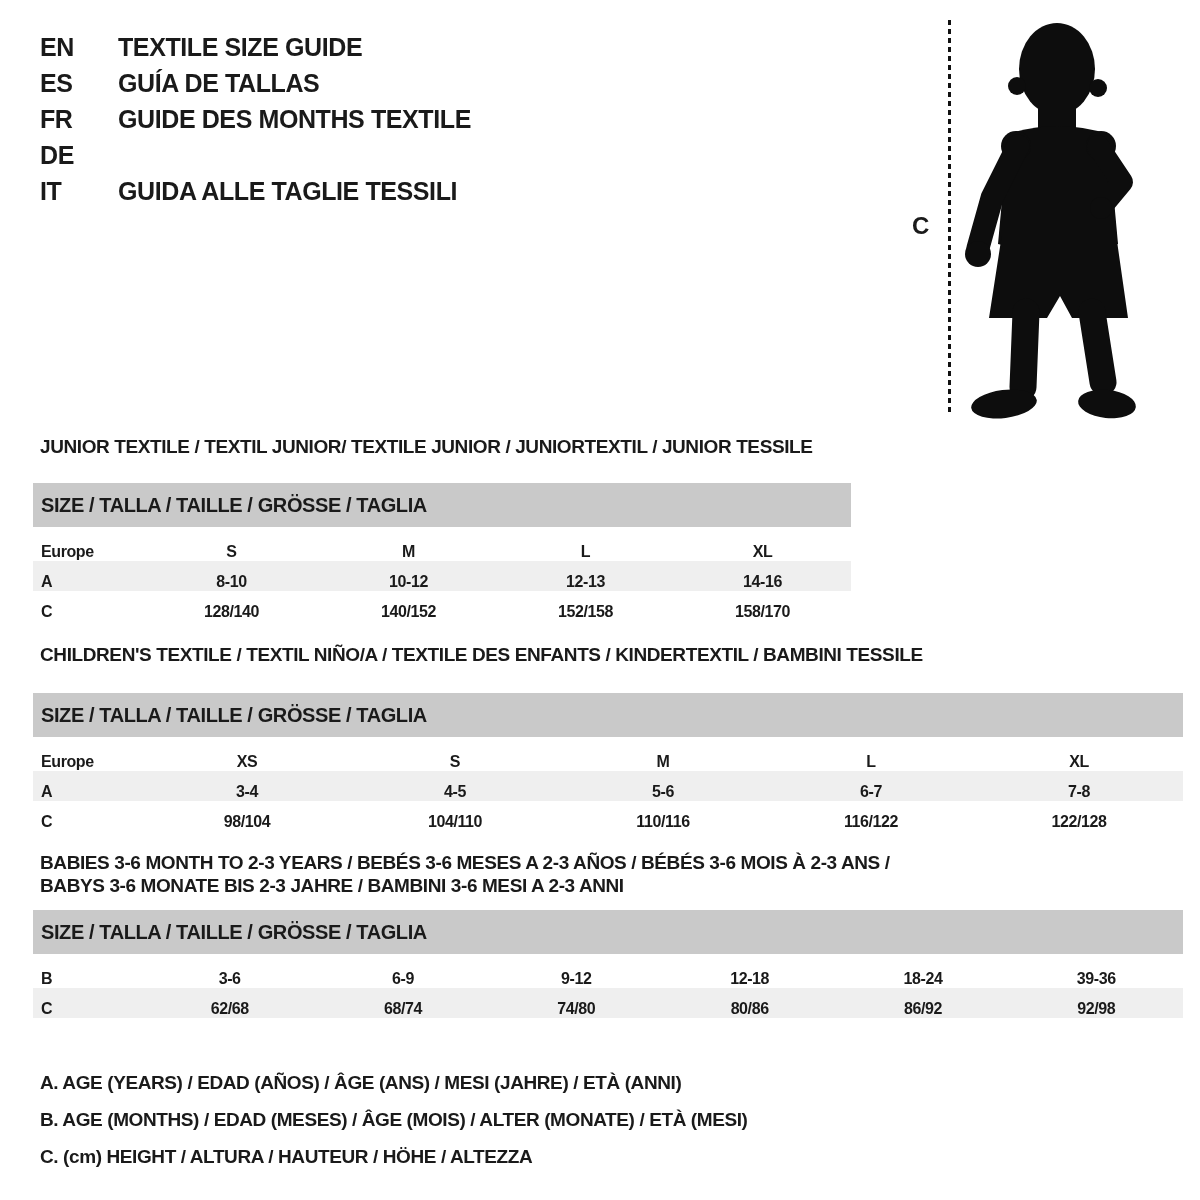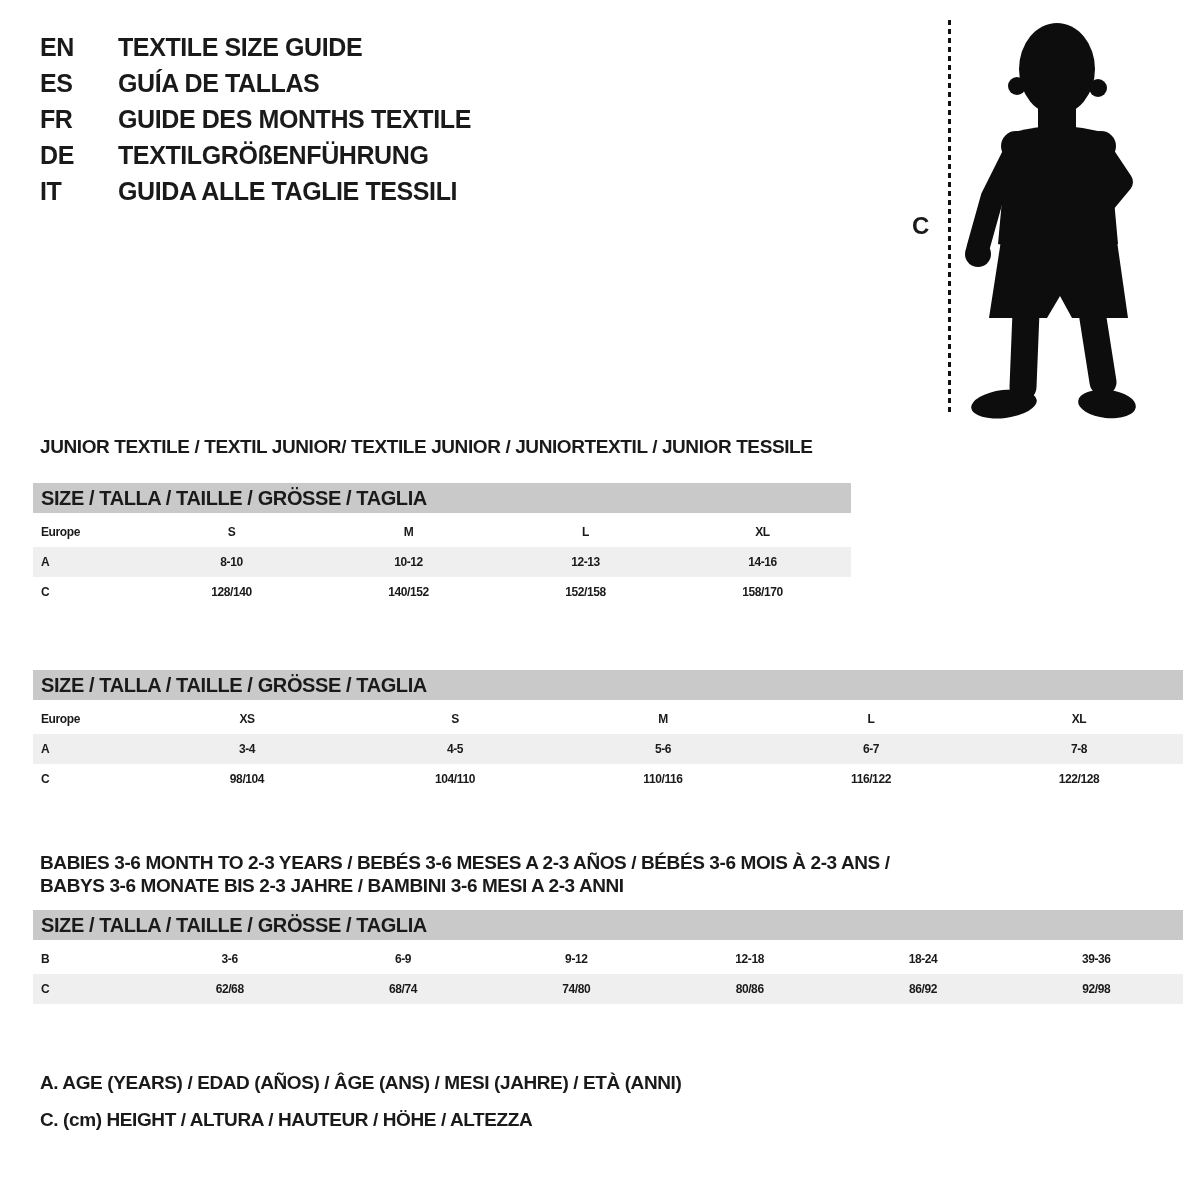--- a/index.html
+++ b/index.html
@@ -24,27 +24,27 @@
   }
   .figure-label{position:absolute;left:912px;top:212px;font-size:24px;}
   .figure-svg{position:absolute;left:960px;top:12px;width:200px;height:410px;}
   
   .section{position:absolute;left:33px;}
   #sec-junior{top:435px;width:818px;}
   #sec-children{top:643px;width:1150px;}
   #sec-babies{top:851px;width:1150px;}
   .section-title{margin-left:7px;font-size:19px;line-height:23px;white-space:nowrap;}
   .size-bar{
-    height:30px;background:var(--bar);display:flex;align-items:center;
+    height:44px;background:var(--bar);display:flex;align-items:center;
     padding-left:8px;box-sizing:border-box;font-size:20px;margin-bottom:4px;
   }
   #sec-junior .size-bar{margin-top:25px;}
   #sec-children .size-bar{margin-top:27px;}
   #sec-babies .size-bar{margin-top:13px;}
-  .trow{display:flex;height:30px;align-items:center;font-size:12px;}
+  .trow{display:flex;height:30px;align-items:flex-end;font-size:16px;}
   .trow.shaded{background:var(--stripe);}
   .tcell{flex:1;text-align:center;}
   .tcell.first{flex:0 0 110px;text-align:left;padding-left:8px;box-sizing:border-box;}
   
   .legend{position:absolute;left:40px;top:1071px;}
   .legend-line{font-size:19px;line-height:23px;margin-bottom:14px;white-space:nowrap;}
 </style>
 </head>
 <body>
 
@@ -56,21 +56,20 @@
   <div class="lang-row">
     <span class="lang-code">ES</span>
     <span class="lang-title">GUÍA DE TALLAS</span>
   </div>
   <div class="lang-row">
     <span class="lang-code">FR</span>
     <span class="lang-title">GUIDE DES MONTHS TEXTILE</span>
   </div>
   <div class="lang-row">
     <span class="lang-code">DE</span>
-    <span class="lang-title">TEXTILGRÖßENFÜHRUNG</span>
   </div>
   <div class="lang-row">
     <span class="lang-code">IT</span>
     <span class="lang-title">GUIDA ALLE TAGLIE TESSILI</span>
   </div>
 </div>
 
 <div class="measure-line"></div>
 <div class="figure-label">C</div>
 <svg class="figure-svg" viewBox="0 0 200 410" aria-hidden="true">
@@ -116,20 +115,21 @@
         <div class="tcell first">C</div>
         <div class="tcell">128/140</div>
         <div class="tcell">140/152</div>
         <div class="tcell">152/158</div>
         <div class="tcell">158/170</div>
       </div>
     </div>
 </div>
 
 <div class="section" id="sec-children">
+  <div class="section-title">CHILDREN'S TEXTILE / TEXTIL NIÑO/A / TEXTILE DES ENFANTS / KINDERTEXTIL / BAMBINI TESSILE</div>
   <div class="size-bar">SIZE / TALLA / TAILLE / GRÖSSE / TAGLIA</div>
   <div>
       <div class="trow">
         <div class="tcell first">Europe</div>
         <div class="tcell">XS</div>
         <div class="tcell">S</div>
         <div class="tcell">M</div>
         <div class="tcell">L</div>
         <div class="tcell">XL</div>
       </div>
@@ -173,14 +173,15 @@
         <div class="tcell">74/80</div>
         <div class="tcell">80/86</div>
         <div class="tcell">86/92</div>
         <div class="tcell">92/98</div>
       </div>
     </div>
 </div>
 
 <div class="legend">
   <div class="legend-line">A. AGE (YEARS) / EDAD (AÑOS) / ÂGE (ANS) / MESI (JAHRE) / ETÀ (ANNI)</div>
+  <div class="legend-line">B. AGE (MONTHS) / EDAD (MESES) / ÂGE (MOIS) / ALTER (MONATE) / ETÀ (MESI)</div>
   <div class="legend-line">C. (cm) HEIGHT / ALTURA / HAUTEUR / HÖHE / ALTEZZA</div>
 </div>
 
 </body></html>

